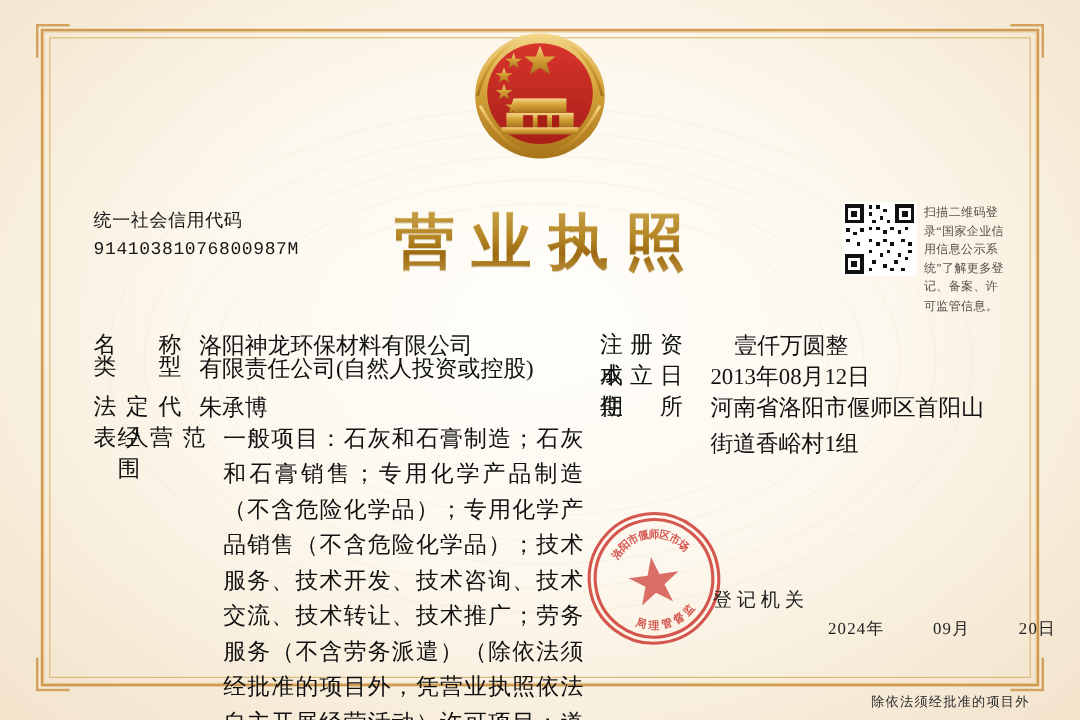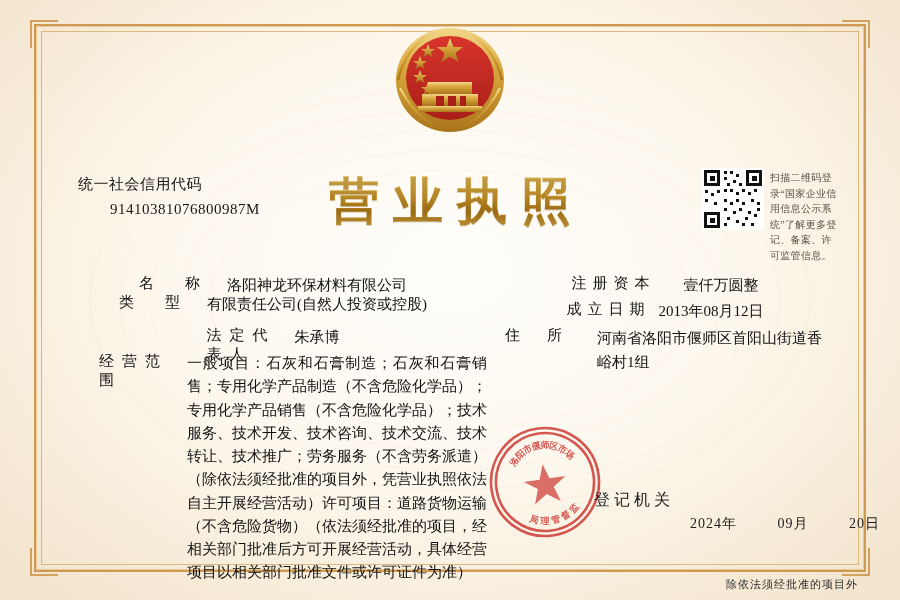--- a/index.html
+++ b/index.html
@@ -72,21 +72,21 @@
   
   .credit-code {
     position: absolute;
     left: 78px;
     top: 172px;
     font-size: 15px;
     line-height: 1.65;
     color: #161616;
   }
   .credit-code .label { letter-spacing: 0.5px; }
-  .credit-code .value { font-family: Liberation Serif, serif; letter-spacing: 0.5px; margin-left: 32px; }
+  .credit-code .value { font-family: Liberation Mono, monospace; letter-spacing: 0.5px; }
 
   
   .qr-wrap {
     position: absolute;
     right: 136px;
     top: 168px;
     width: 62px;
     height: 62px;
   }
   .qr-note {
@@ -98,22 +98,21 @@
     line-height: 1.55;
     color: #55504b;
     letter-spacing: 0.3px;
   }
 
   
   .field {
     position: absolute;
     display: flex;
     align-items: flex-start;
-    font-size: 15px;
-    justify-content: center;
+    font-size: 19px;
   }
   .field .flabel {
     width: 88px;
     flex: none;
     letter-spacing: 8px;
     color: #111;
   }
   .field .fvalue {
     color: #111;
     line-height: 1.55;

